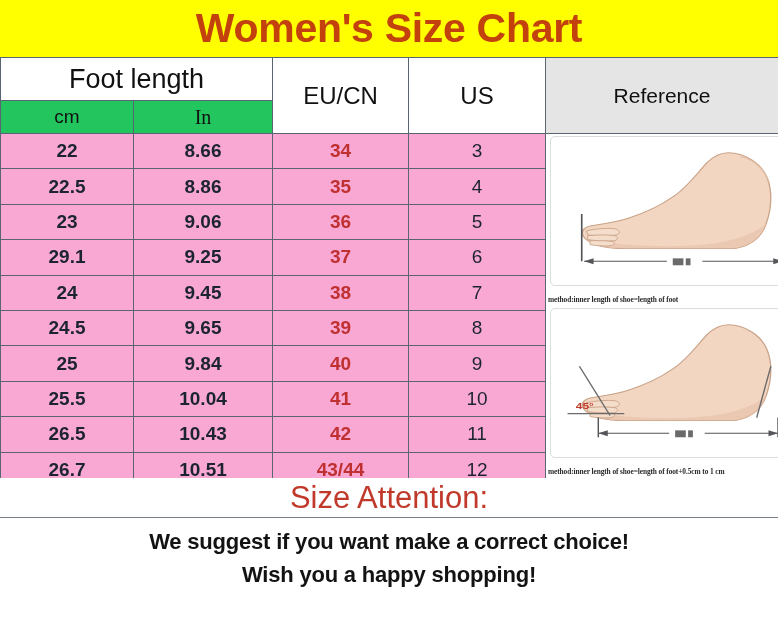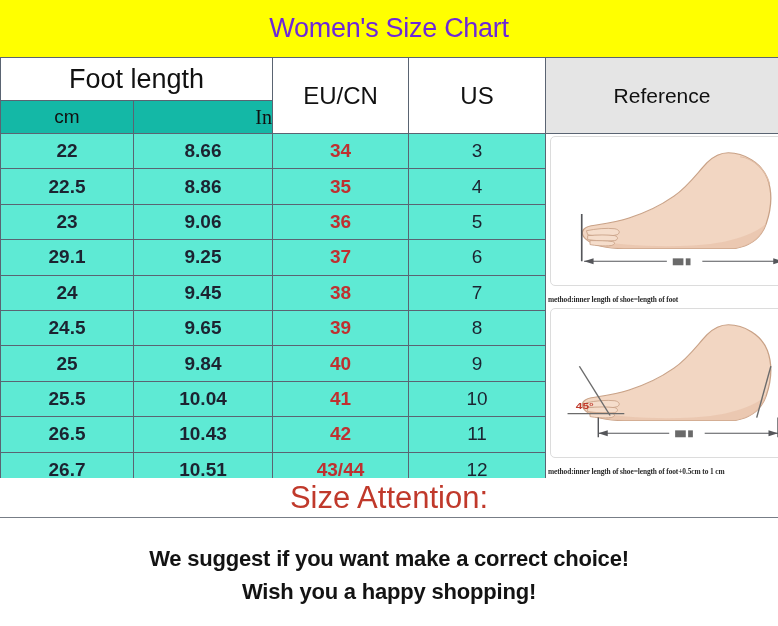--- a/index.html
+++ b/index.html
@@ -28,23 +28,23 @@
     top: 0;
     width: 778px;
     height: 57px;
     background: #ffff00;
     display: flex;
     align-items: center;
     justify-content: center;
     box-sizing: border-box;
   }
   .title-text {
-    font-size: 27px;
-    font-weight: 400;
-    color: #6d28d9;
+    font-size: 41px;
+    font-weight: 700;
+    color: #c2410c;
     letter-spacing: -0.3px;
     line-height: 1;
     white-space: nowrap;
   }
 
   
   .chart-table {
     position: absolute;
     left: 0;
     top: 57px;
@@ -70,43 +70,42 @@
   .col-ref   { width: 233px; }
 
   .hdr-group {
     height: 42px;
     background: #ffffff;
     font-size: 27px;
     color: #111111;
   }
   .hdr-sub {
     height: 32px;
-    background: #14b8a6;
+    background: #22c55e;
     font-size: 19px;
     color: #111111;
   }
   .hdr-sub.serif {
     font-family: "Liberation Serif", serif;
     font-size: 20px;
-    text-align: right;
   }
   .hdr-tall {
     background: #ffffff;
     font-size: 24px;
     color: #111111;
   }
   .hdr-ref {
     background: #e5e5e5;
     font-size: 21px;
     color: #111111;
   }
 
   .data-row td {
     height: 34.4px;
-    background: #5eead4;
+    background: #f9a8d4;
     font-size: 19px;
     color: #1c2331;
     font-weight: 700;
   }
   .data-row td.eu-cell {
     color: #bf3030;
     font-weight: 700;
   }
   .data-row td.plain {
     font-weight: 400;
@@ -189,21 +188,21 @@
     line-height: 1;
   }
 
   .notes {
     position: absolute;
     left: 0;
     top: 519px;
     width: 778px;
     height: 107px;
     background: #ffffff;
-    padding-top: 23px;
+    padding-top: 6px;
     box-sizing: border-box;
   }
   .note-line {
     text-align: center;
     font-size: 22px;
     font-weight: 700;
     color: #131313;
     line-height: 33px;
     letter-spacing: -0.2px;
   }

